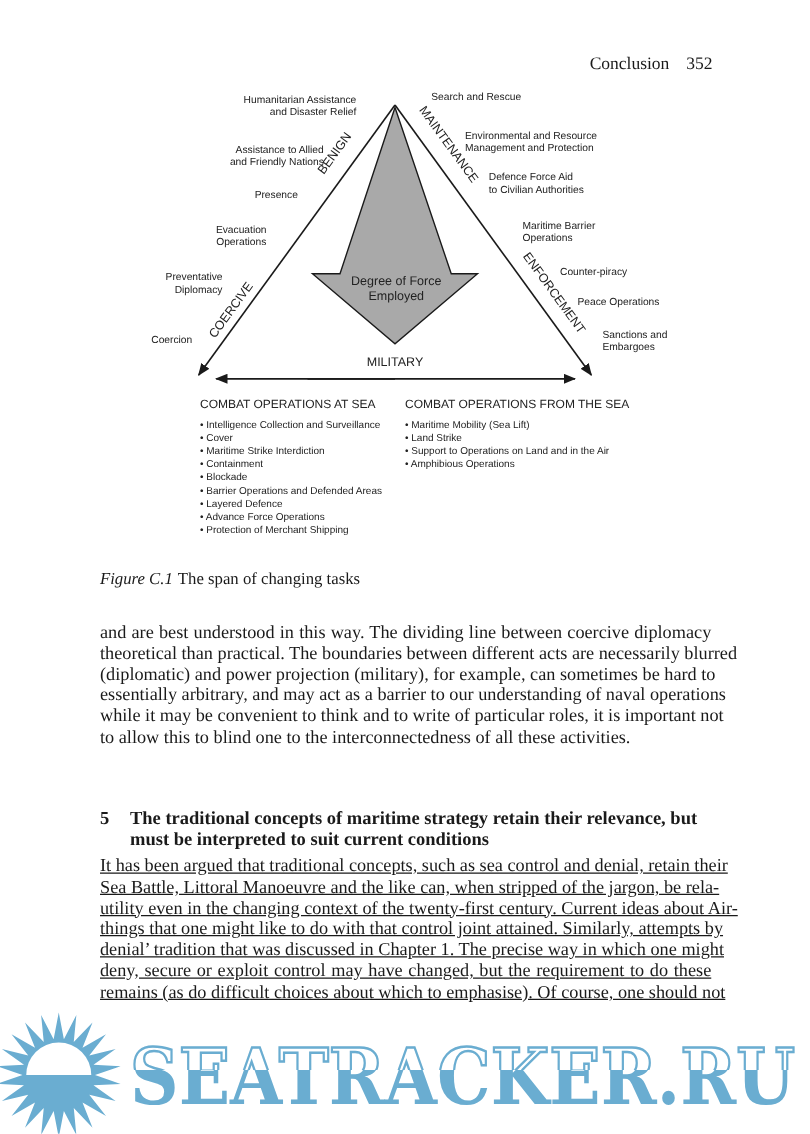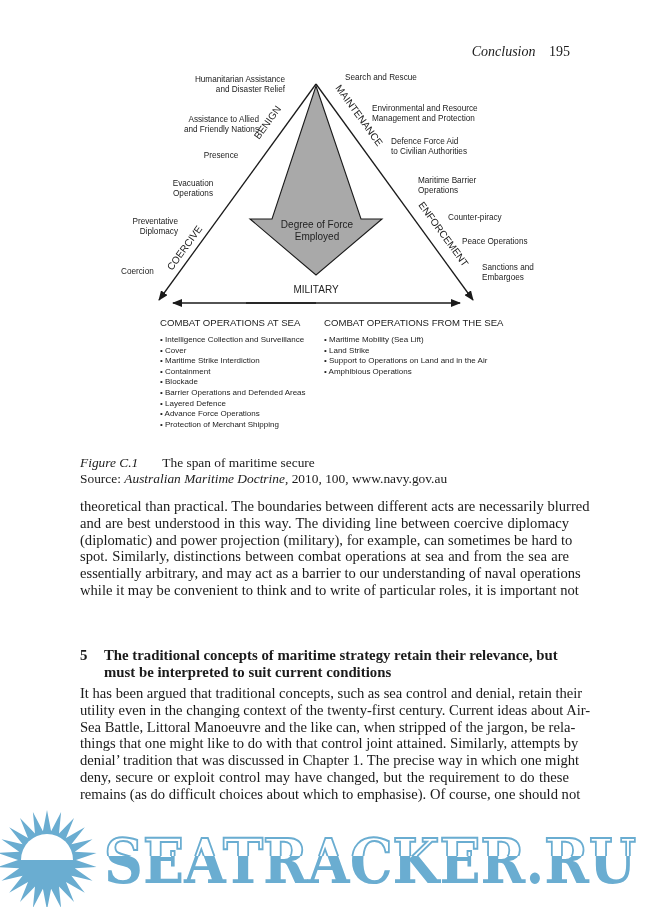--- a/index.html
+++ b/index.html
@@ -1,40 +1,40 @@
 <!DOCTYPE html>
 <html><head>
 <meta charset="utf-8">
 <style>
   html, body { margin: 0; padding: 0; background: #ffffff; }
   body { width: 648px; height: 907px; position: relative; overflow: hidden;
          font-family: "Liberation Serif", "DejaVu Serif", serif; color: #1a1a1a; }
   .running-head { position: absolute; top: 44px; right: 78px; font-size: 14px; }
-  .running-head .rh-title { font-style: italic; margin-right: 10px; }
+  .running-head .rh-title { margin-right: 10px; }
   #figure { position: absolute; left: 0; top: 0; width: 648px; height: 440px; }
   .dtext { font-family: "Liberation Sans", "DejaVu Sans", sans-serif; fill: #222; }
   .caption { position: absolute; left: 80px; top: 455px; font-size: 13.4px; line-height: 16px; }
-  .caption .fig-label { font-style: italic; margin-right: 24px; }
+  .caption .fig-label { font-style: italic; margin-right: 4px; }
   .caption i { font-style: italic; }
   .body { position: absolute; left: 80px; width: 489px; font-size: 14.6px; line-height: 16.8px; text-align: justify; }
   .body .line { display: block; text-align: justify; text-align-last: justify; white-space: nowrap; }
   .body .line.last { text-align-last: left; }
   #para1 { top: 498px; }
   .heading { position: absolute; left: 80px; top: 647px; width: 489px; font-weight: bold; font-size: 14.8px; line-height: 17px; }
   .heading .num { position: absolute; left: 0; top: 0; }
   .heading .htext { margin-left: 24px; display: block; }
-  #para2 { top: 685px; }
+  #para2 { top: 685px; text-decoration: underline; }
   #watermark { position: absolute; left: 0; top: 805px; width: 648px; height: 102px; }
 </style>
 </head>
 <body>
 
 <div class="running-head">
   <span class="rh-title">Conclusion</span>
-  <span class="rh-page">195</span>
+  <span class="rh-page">352</span>
 </div>
 
 <svg id="figure" viewBox="0 0 648 440" xmlns="http://www.w3.org/2000/svg">
   <defs>
     <marker id="ah" markerWidth="10" markerHeight="8" refX="9" refY="4" orient="auto" markerUnits="userSpaceOnUse">
       <path d="M0,0 L10,4 L0,8 Z" fill="#1a1a1a"></path>
     </marker>
   </defs>
 
   <polygon points="316,86 361,219 382,219 316,275 250,219 272,219" fill="#a9a9a9" stroke="#1a1a1a" stroke-width="1.1"></polygon>
@@ -96,46 +96,43 @@
   <g id="from-sea-list" font-size="8">
       <text class="dtext" x="324" y="342">• Maritime Mobility (Sea Lift)</text>
       <text class="dtext" x="324" y="352.6">• Land Strike</text>
       <text class="dtext" x="324" y="363.2">• Support to Operations on Land and in the Air</text>
       <text class="dtext" x="324" y="373.8">• Amphibious Operations</text>
     </g>
 </svg>
 
 <div class="caption">
   <div>
-    <span class="fig-label">Figure C.1</span><span>The span of maritime secure</span>
-  </div>
-  <div>
-    <span>Source: </span><i>Australian Maritime Doctrine</i><span>, 2010, 100, www.navy.gov.au</span>
+    <span class="fig-label">Figure C.1</span><span>The span of changing tasks</span>
   </div>
 </div>
 
 <div class="body" id="para1">
+    <span class="line">and are best understood in this way. The dividing line between coercive diplomacy</span>
     <span class="line">theoretical than practical. The boundaries between different acts are necessarily blurred</span>
-    <span class="line">and are best understood in this way. The dividing line between coercive diplomacy</span>
     <span class="line">(diplomatic) and power projection (military), for example, can sometimes be hard to</span>
-    <span class="line">spot. Similarly, distinctions between combat operations at sea and from the sea are</span>
     <span class="line">essentially arbitrary, and may act as a barrier to our understanding of naval operations</span>
     <span class="line">while it may be convenient to think and to write of particular roles, it is important not</span>
+    <span class="line last">to allow this to blind one to the interconnectedness of all these activities.</span>
   </div>
 
 <div class="heading">
   <span class="num">5</span>
   <span class="htext">The traditional concepts of maritime strategy retain their relevance, but</span>
   <span class="htext">must be interpreted to suit current conditions</span>
 </div>
 
 <div class="body" id="para2">
     <span class="line">It has been argued that traditional concepts, such as sea control and denial, retain their</span>
+    <span class="line">Sea Battle, Littoral Manoeuvre and the like can, when stripped of the jargon, be rela-</span>
     <span class="line">utility even in the changing context of the twenty-first century. Current ideas about Air-</span>
-    <span class="line">Sea Battle, Littoral Manoeuvre and the like can, when stripped of the jargon, be rela-</span>
     <span class="line">things that one might like to do with that control joint attained. Similarly, attempts by</span>
     <span class="line">denial’ tradition that was discussed in Chapter 1. The precise way in which one might</span>
     <span class="line">deny, secure or exploit control may have changed, but the requirement to do these</span>
     <span class="line">remains (as do difficult choices about which to emphasise). Of course, one should not</span>
   </div>
 
 <svg id="watermark" viewBox="0 0 648 102" xmlns="http://www.w3.org/2000/svg">
   <defs>
     <clipPath id="wm-top">
         <rect x="0" y="0" width="648" height="51"></rect>

